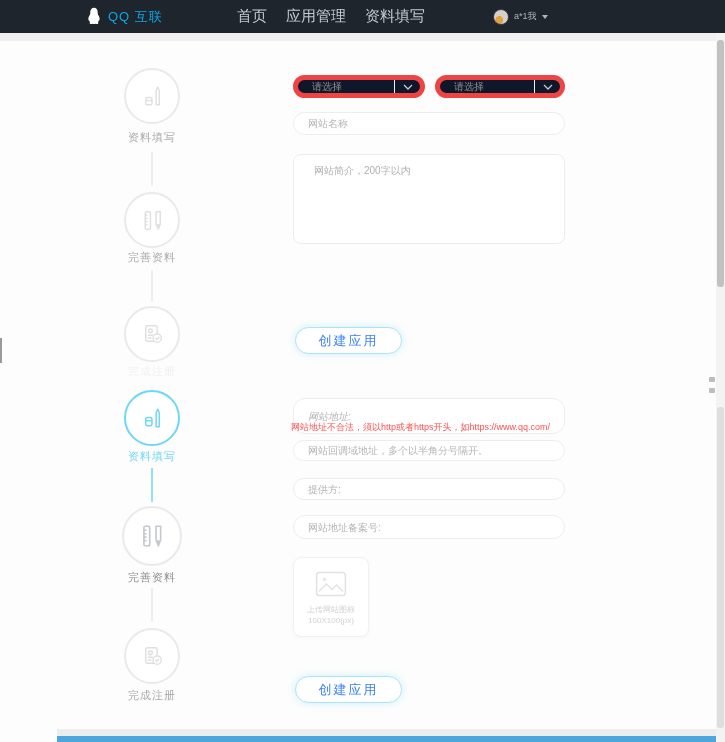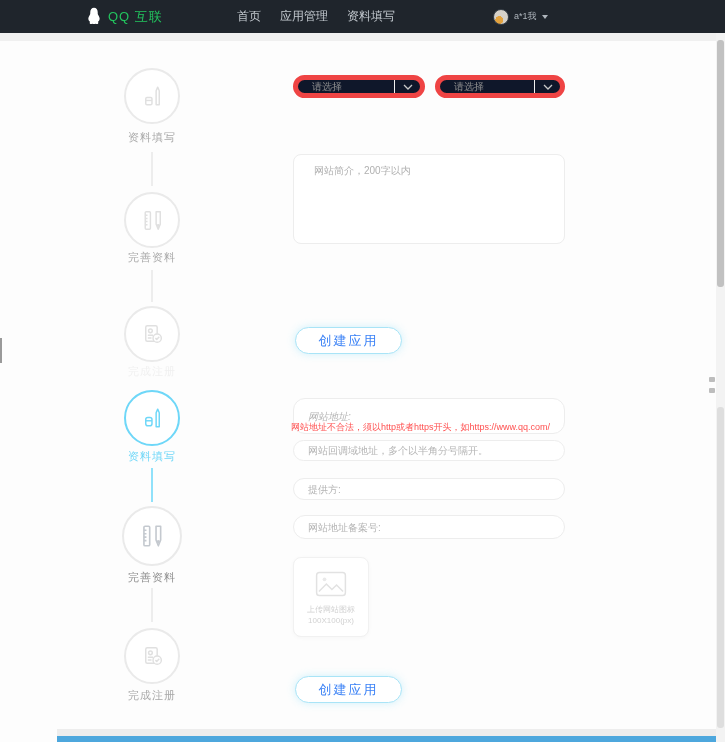--- a/index.html
+++ b/index.html
@@ -2,23 +2,23 @@
 <html><head>
 <meta charset="utf-8">
 <style>
   * { box-sizing: border-box; }
   html,body { margin:0; padding:0; background:#e9e9e9; }
   body { font-family:"Liberation Sans","DejaVu Sans",sans-serif; }
   .screen { position:relative; width:725px; height:742px; background:#fdfdfd; overflow:hidden; }
 
   
   .topbar { position:absolute; left:0; top:0; width:725px; height:33px; background:#1f252c; }
-  .logo { position:absolute; left:86px; top:0; height:33px; display:flex; align-items:center; gap:6px; color:#22c55e; font-size:13px; letter-spacing:1px; cursor:pointer; }
+  .logo { position:absolute; left:86px; top:0; height:33px; display:flex; align-items:center; gap:6px; color:#0ea5e9; font-size:13px; letter-spacing:1px; cursor:pointer; }
   .nav { position:absolute; left:237px; top:0; height:33px; display:flex; align-items:center; gap:19px; }
-  .nav a { font-size:12px; color:#c3c9cf; text-decoration:none; cursor:pointer; }
+  .nav a { font-size:15px; color:#c3c9cf; text-decoration:none; cursor:pointer; }
   .user { position:absolute; left:493px; top:0; height:33px; display:flex; align-items:center; gap:5px; cursor:pointer; }
   .avatar { width:16px; height:16px; border-radius:50%; background:radial-gradient(circle at 38% 72%, #e2a23e 0 29%, #d6d1c8 31%); border:1px solid #3a424a; }
   .uname { font-size:9px; color:#aeb5bc; }
   .caret { width:0; height:0; border-left:3.5px solid transparent; border-right:3.5px solid transparent; border-top:4px solid #aeb5bc; }
 
   .subband { position:absolute; left:0; top:33px; width:725px; height:8px; background:#f0f0f0; }
 
   
   .circle { position:absolute; left:124px; width:56px; height:56px; border:2px solid #eaeaea; border-radius:50%; display:flex; align-items:center; justify-content:center; color:#e0e0e0; background:#fff; }
   .circle.big { left:122px; width:60px; height:60px; }
@@ -123,20 +123,21 @@
     </span>
   </div>
   <div class="select" style="left:435px;top:75px;width:130px;">
     <span class="txt">请选择</span>
     <span class="chev">
       <svg width="10" height="6" viewBox="0 0 10 6">
           <polyline points="1,1 5,5 9,1" fill="none" stroke="#c9c9c9" stroke-width="1.3"></polyline>
         </svg>
     </span>
   </div>
+  <input class="pill" style="left: 293px; top: 112px; width: 272px;" placeholder="网站名称">
   <textarea class="tarea" style="left: 293px; top: 154px; width: 272px; height: 90px;" placeholder="网站简介，200字以内"></textarea>
   <div class="btn" style="left:295px;top:327px;">创建应用</div>
 
   <div class="circle active" style="top:390px;">
     <svg width="27" height="27" viewBox="0 0 26 26" fill="none" stroke="currentColor" stroke-width="1.4" stroke-linejoin="round">
       <path d="M16.5 21 V7.5 L18 4 L19.5 7.5 V21 Z"></path>
         <rect x="6.5" y="12" width="6" height="8" rx="2"></rect>
         <path d="M6.5 15.2 H12.5"></path>
     </svg>
   </div>

